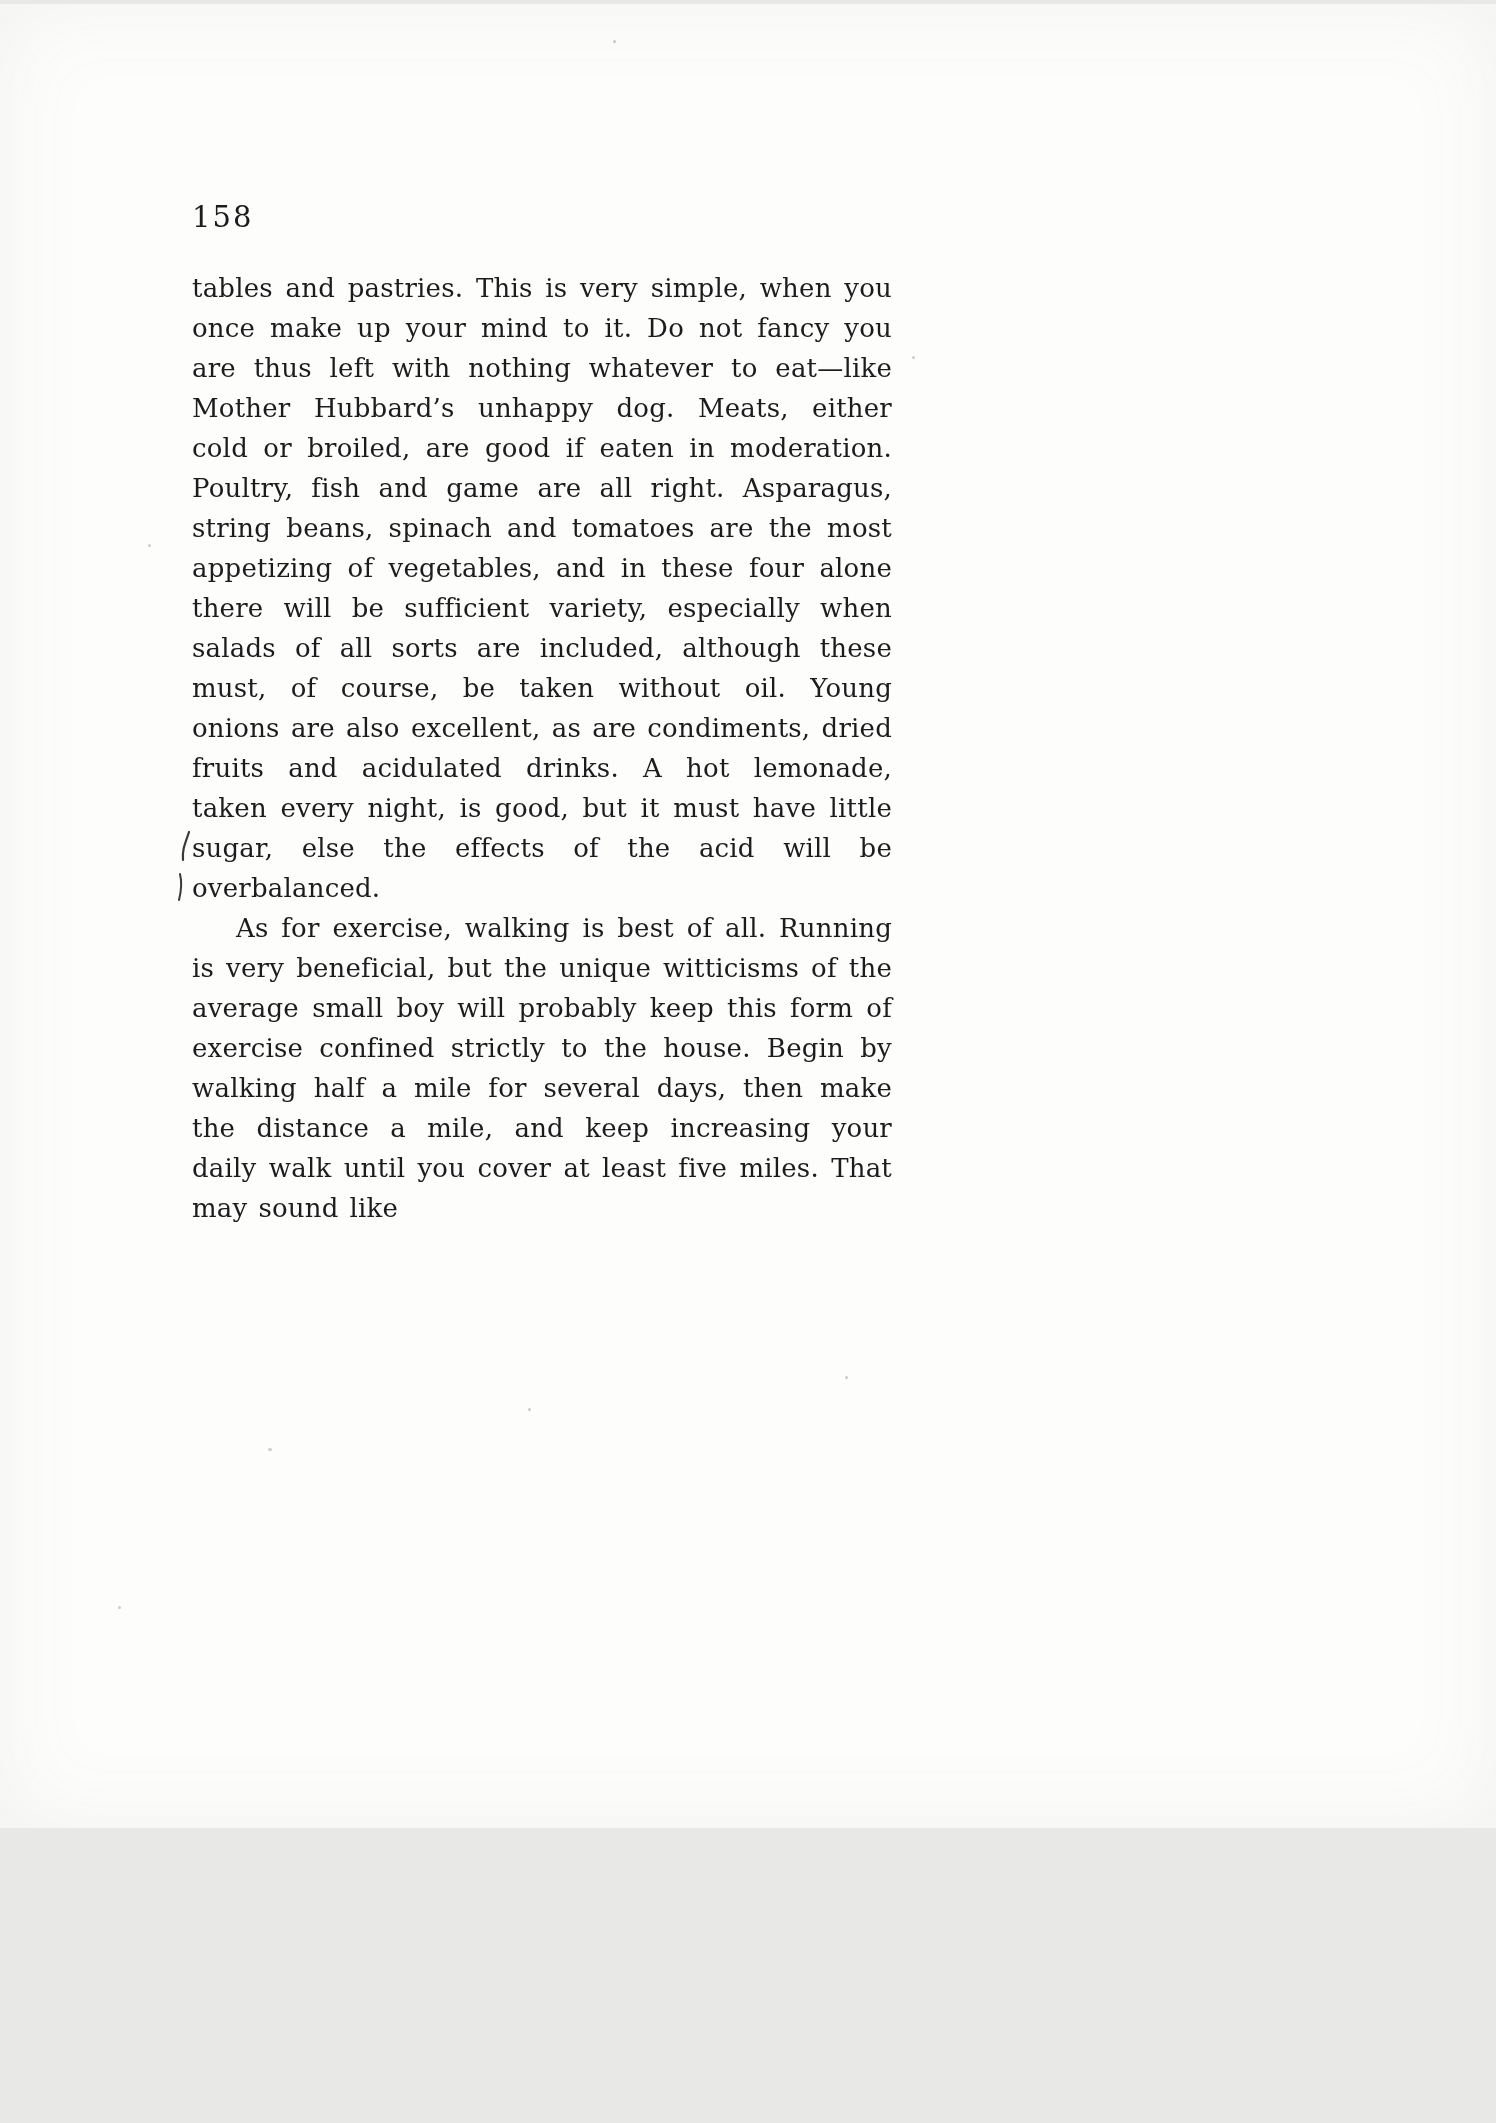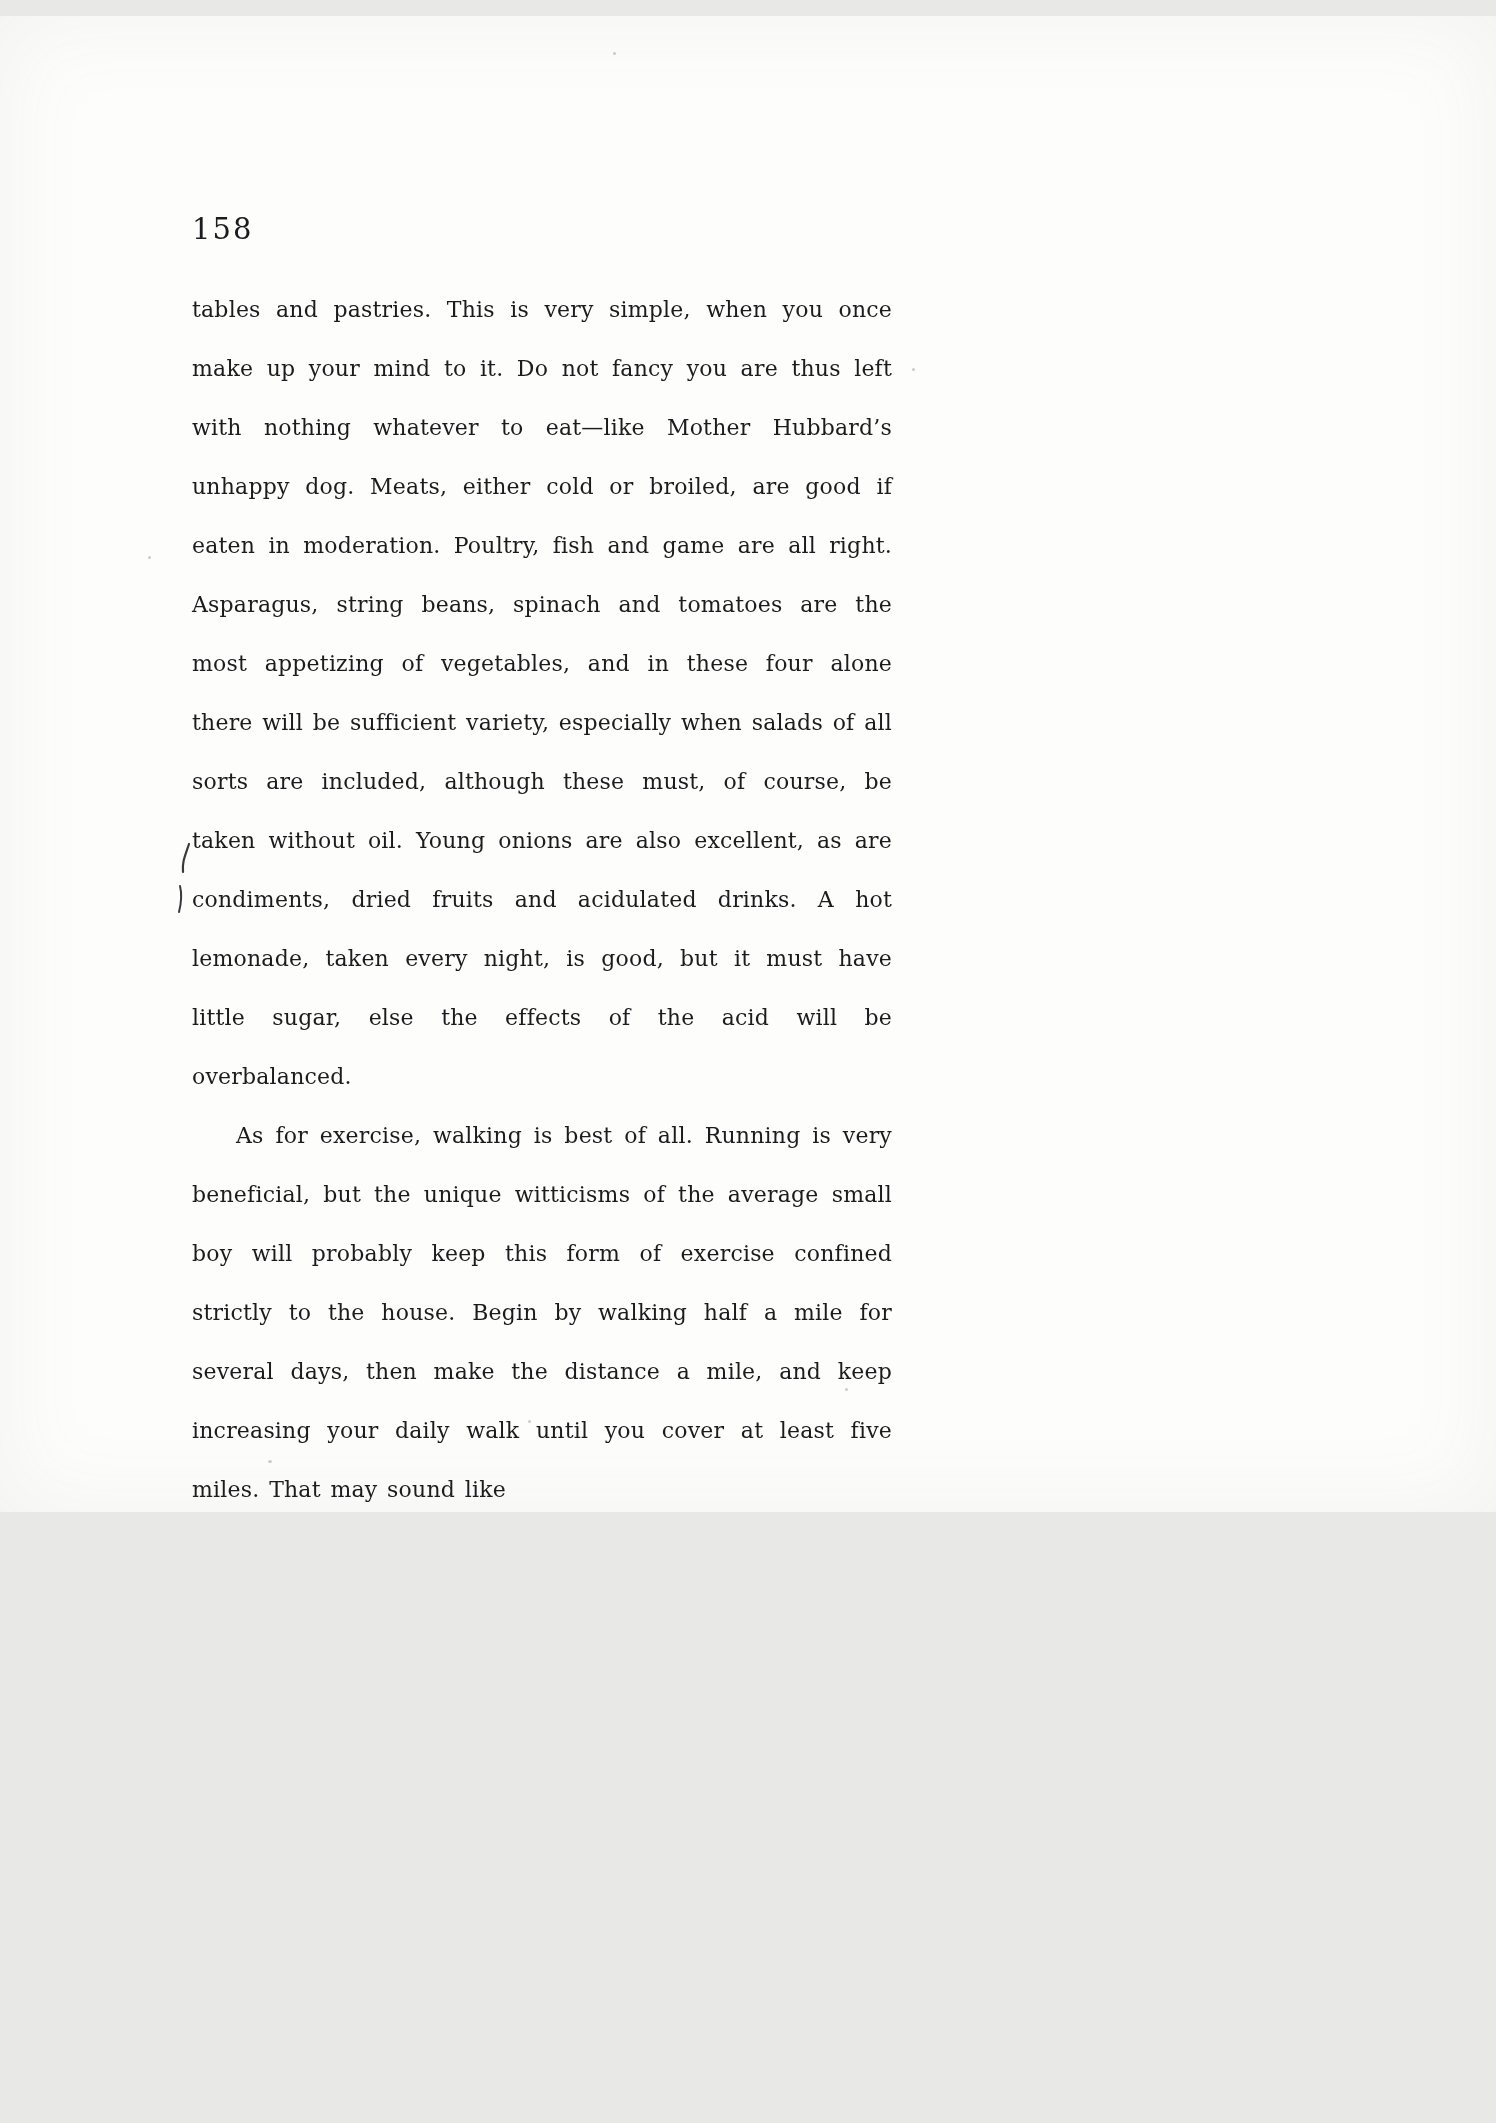--- a/index.html
+++ b/index.html
@@ -3,22 +3,22 @@
   <meta charset="utf-8">
   <style>
     html, body {
       margin: 0;
       padding: 0;
       background: #e8e8e6;
     }
     .scan-page {
       position: relative;
       width: 1496px;
-      height: 1496px;
-      margin: 16px auto;
+      height: 1824px;
+      margin: 4px auto;
       background: #fdfdfb;
       overflow: hidden;
       font-family: "DejaVu Serif", "Liberation Serif", serif;
       color: #1c1c1e;
     }
     
     .scan-page::after {
       content: "";
       position: absolute;
       inset: 0;
@@ -47,22 +47,22 @@
     .running-title {
       display: block;
       text-align: center;
       font-size: 29px;
       letter-spacing: 3.5px;
       word-spacing: 6px;
       white-space: nowrap;
     }
     .body-text {
       text-align: justify;
-      font-size: 22px;
-      line-height: 59px;
+      font-size: 26px;
+      line-height: 40px;
       letter-spacing: 0.2px;
       word-spacing: 2.5px;
       hyphens: auto;
       -webkit-hyphens: auto;
     }
     .para {
       margin: 0;
     }
     .para.indent {
       text-indent: 44px;

